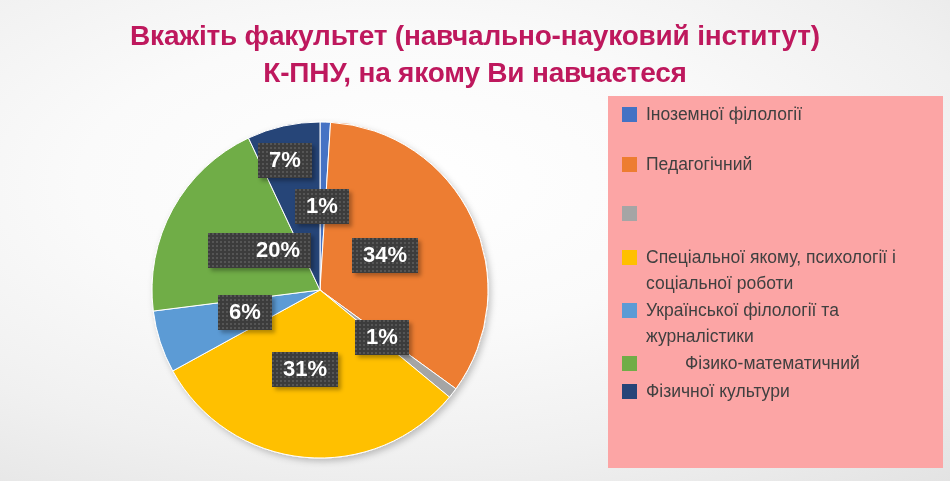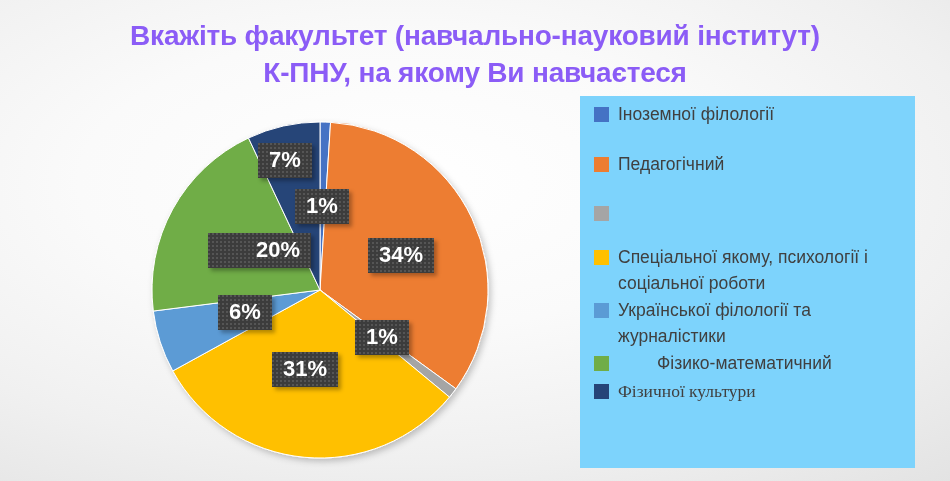--- a/index.html
+++ b/index.html
@@ -16,21 +16,21 @@
 
   
   #chart-title {
     position: absolute;
     left: 60px;
     top: 18px;
     width: 830px;
     text-align: center;
     font-size: 28px;
     font-weight: bold;
-    color: #8b5cf6;
+    color: #be185d;
     line-height: 1.32;
     letter-spacing: -0.2px;
     white-space: pre-line;
   }
 
   
   #plot-area {
     position: absolute;
     left: 0; top: 0;
     width: 608px;
@@ -57,25 +57,25 @@
     font-weight: bold;
     padding: 6px 11px 7px 11px;
     box-shadow: 3px 3px 4px rgba(0,0,0,0.30);
     line-height: 1;
     white-space: nowrap;
   }
 
   
   #legend {
     position: absolute;
-    left: 580px;
+    left: 608px;
     top: 96px;
     width: 335px;
     height: 372px;
-    background: #7dd3fc;
+    background: #fca5a5;
     padding: 6px 8px 6px 14px;
   }
   .legend-item {
     display: flex;
     align-items: flex-start;
     margin-bottom: 2px;
   }
   .legend-swatch {
     width: 15px;
     height: 15px;
@@ -109,21 +109,21 @@
         <path d="M 170 170 L 305.91 268.75 A 168 168 0 0 1 299.45 277.09 Z" fill="#A5A5A5" stroke="#ffffff" stroke-width="1"></path>
         <path d="M 170 170 L 299.45 277.09 A 168 168 0 0 1 22.78 250.93 Z" fill="#FFC000" stroke="#ffffff" stroke-width="1"></path>
         <path d="M 170 170 L 22.78 250.93 A 168 168 0 0 1 3.32 191.06 Z" fill="#5B9BD5" stroke="#ffffff" stroke-width="1"></path>
         <path d="M 170 170 L 3.32 191.06 A 168 168 0 0 1 98.47 17.99 Z" fill="#70AD47" stroke="#ffffff" stroke-width="1"></path>
         <path d="M 170 170 L 98.47 17.99 A 168 168 0 0 1 170.00 2.00 Z" fill="#264478" stroke="#ffffff" stroke-width="1"></path>
       </g>
   </svg>
 
   <div class="data-label" style="left:295px; top:189px;">1%</div>
 
-  <div class="data-label" style="left:368px; top:238px;">34%</div>
+  <div class="data-label" style="left:352px; top:238px;">34%</div>
 
   <div class="data-label" style="left:355px; top:320px;">1%</div>
 
   <div class="data-label" style="left:272px; top:352px;">31%</div>
 
   <div class="data-label" style="left:218px; top:295px;">6%</div>
 
   <div class="data-label" style="left:208px; top:233px;padding-left:48px;">20%</div>
 
   <div class="data-label" style="left:258px; top:143px;">7%</div>
@@ -146,17 +146,17 @@
       <span class="legend-label">Спеціальної якому, психології і соціальної роботи</span>
     </div>
     <div class="legend-item" style="margin-bottom: 2px;">
       <span class="legend-swatch" style="background: rgb(91, 155, 213);"></span>
       <span class="legend-label">Української філології та журналістики</span>
     </div>
     <div class="legend-item" style=" gap: 39px;">
       <span class="legend-swatch" style="background: rgb(112, 173, 71);"></span>
       <span class="legend-label">Фізико-математичний</span>
     </div>
-    <div class="legend-item" style="margin-bottom: 0px; font-family: Liberation Serif, serif;">
+    <div class="legend-item" style="margin-bottom: 0px;">
       <span class="legend-swatch" style="background: rgb(38, 68, 120);"></span>
       <span class="legend-label">Фізичної культури</span>
     </div>
   </div>
 
 </body></html>

